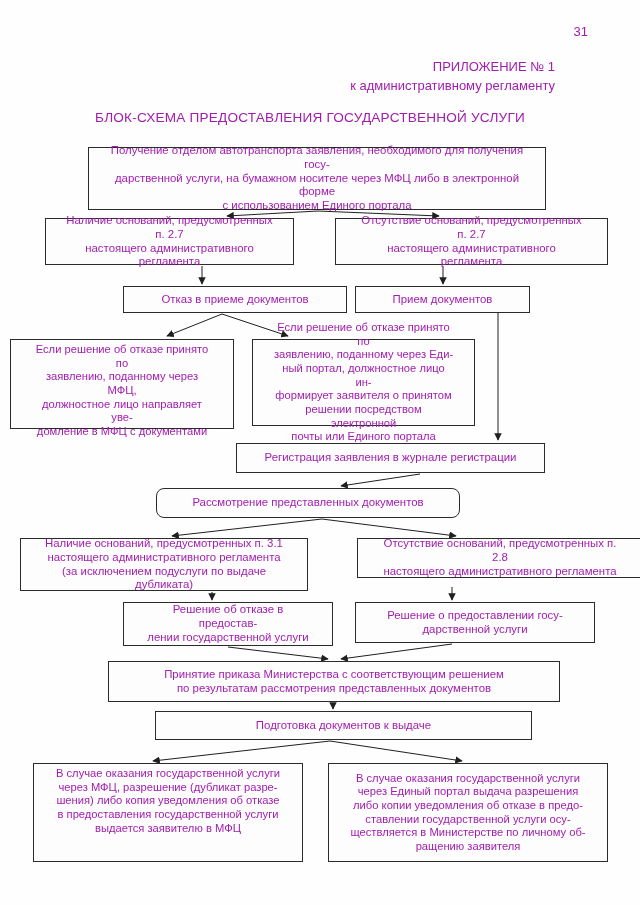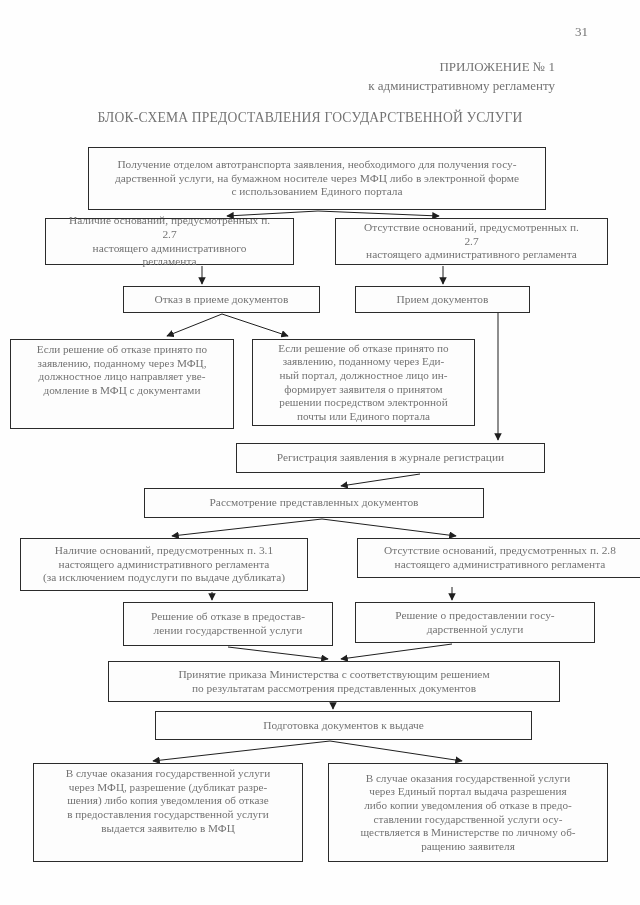--- a/index.html
+++ b/index.html
@@ -1,21 +1,21 @@
 <!DOCTYPE html>
 <html><head>
 <meta charset="utf-8">
 <style>
   html,body{margin:0;padding:0;background:#ffffff;}
   .page{
     position:relative;
     width:640px;height:905px;
     background:#fefefe;
-    color:#737373;
-    font-family:Liberation Serif, serif;
+    color:#a21caf;
+    font-family:Liberation Sans, sans-serif;
     overflow:hidden;
   }
   .page-number{
     position:absolute;top:24px;right:52px;
     font-size:13px;
   }
   .appendix{
     position:absolute;top:58px;left:0;right:85px;
     text-align:right;
     font-size:13px;line-height:1.45;padding-left:8px;
@@ -32,26 +32,26 @@
     display:flex;align-items:center;justify-content:center;
     text-align:center;
     white-space:pre-line;
     font-size:11.4px;line-height:1.22;
     padding:2px 20px;box-sizing:border-box;
   }
   .box.top{align-items:flex-start;padding-top:3px;}
   .b-a {left:88px; top:147px; width:458px; height:63px;}
   .b-b1{left:45px; top:218px; width:249px; height:47px;}
   .b-b2{left:335px;top:218px; width:273px; height:47px;}
-  .b-c1{left:123px;top:286px; width:197px; height:27px;}
+  .b-c1{left:123px;top:286px; width:224px; height:27px;}
   .b-c2{left:355px;top:286px; width:175px; height:27px;}
   .b-d1{left:10px; top:339px; width:224px; height:90px;font-size:11.2px;}
   .b-d2{left:252px;top:339px; width:223px; height:87px;font-size:11.2px;}
   .b-e {left:236px;top:443px; width:309px; height:30px;}
-  .b-f {left:144px;top:488px; width:340px; height:30px;}
+  .b-f {left:156px;top:488px; width:304px; height:30px;border-radius:8px;}
   .b-g1{left:20px; top:538px; width:288px; height:53px;}
   .b-g2{left:316px;top:538px; width:286px; height:40px;margin-left:41px;}
   .b-h1{left:123px;top:602px; width:210px; height:44px;}
   .b-h2{left:355px;top:602px; width:240px; height:41px;}
   .b-i {left:108px;top:661px; width:452px; height:41px;}
   .b-j {left:155px;top:711px; width:377px; height:29px;}
   .b-k1{left:33px; top:763px; width:270px; height:99px;font-size:11.2px;}
   .b-k2{left:328px;top:763px; width:280px; height:99px;font-size:11.2px;}
   svg.connectors{
     position:absolute;left:0;top:0;width:640px;height:905px;

